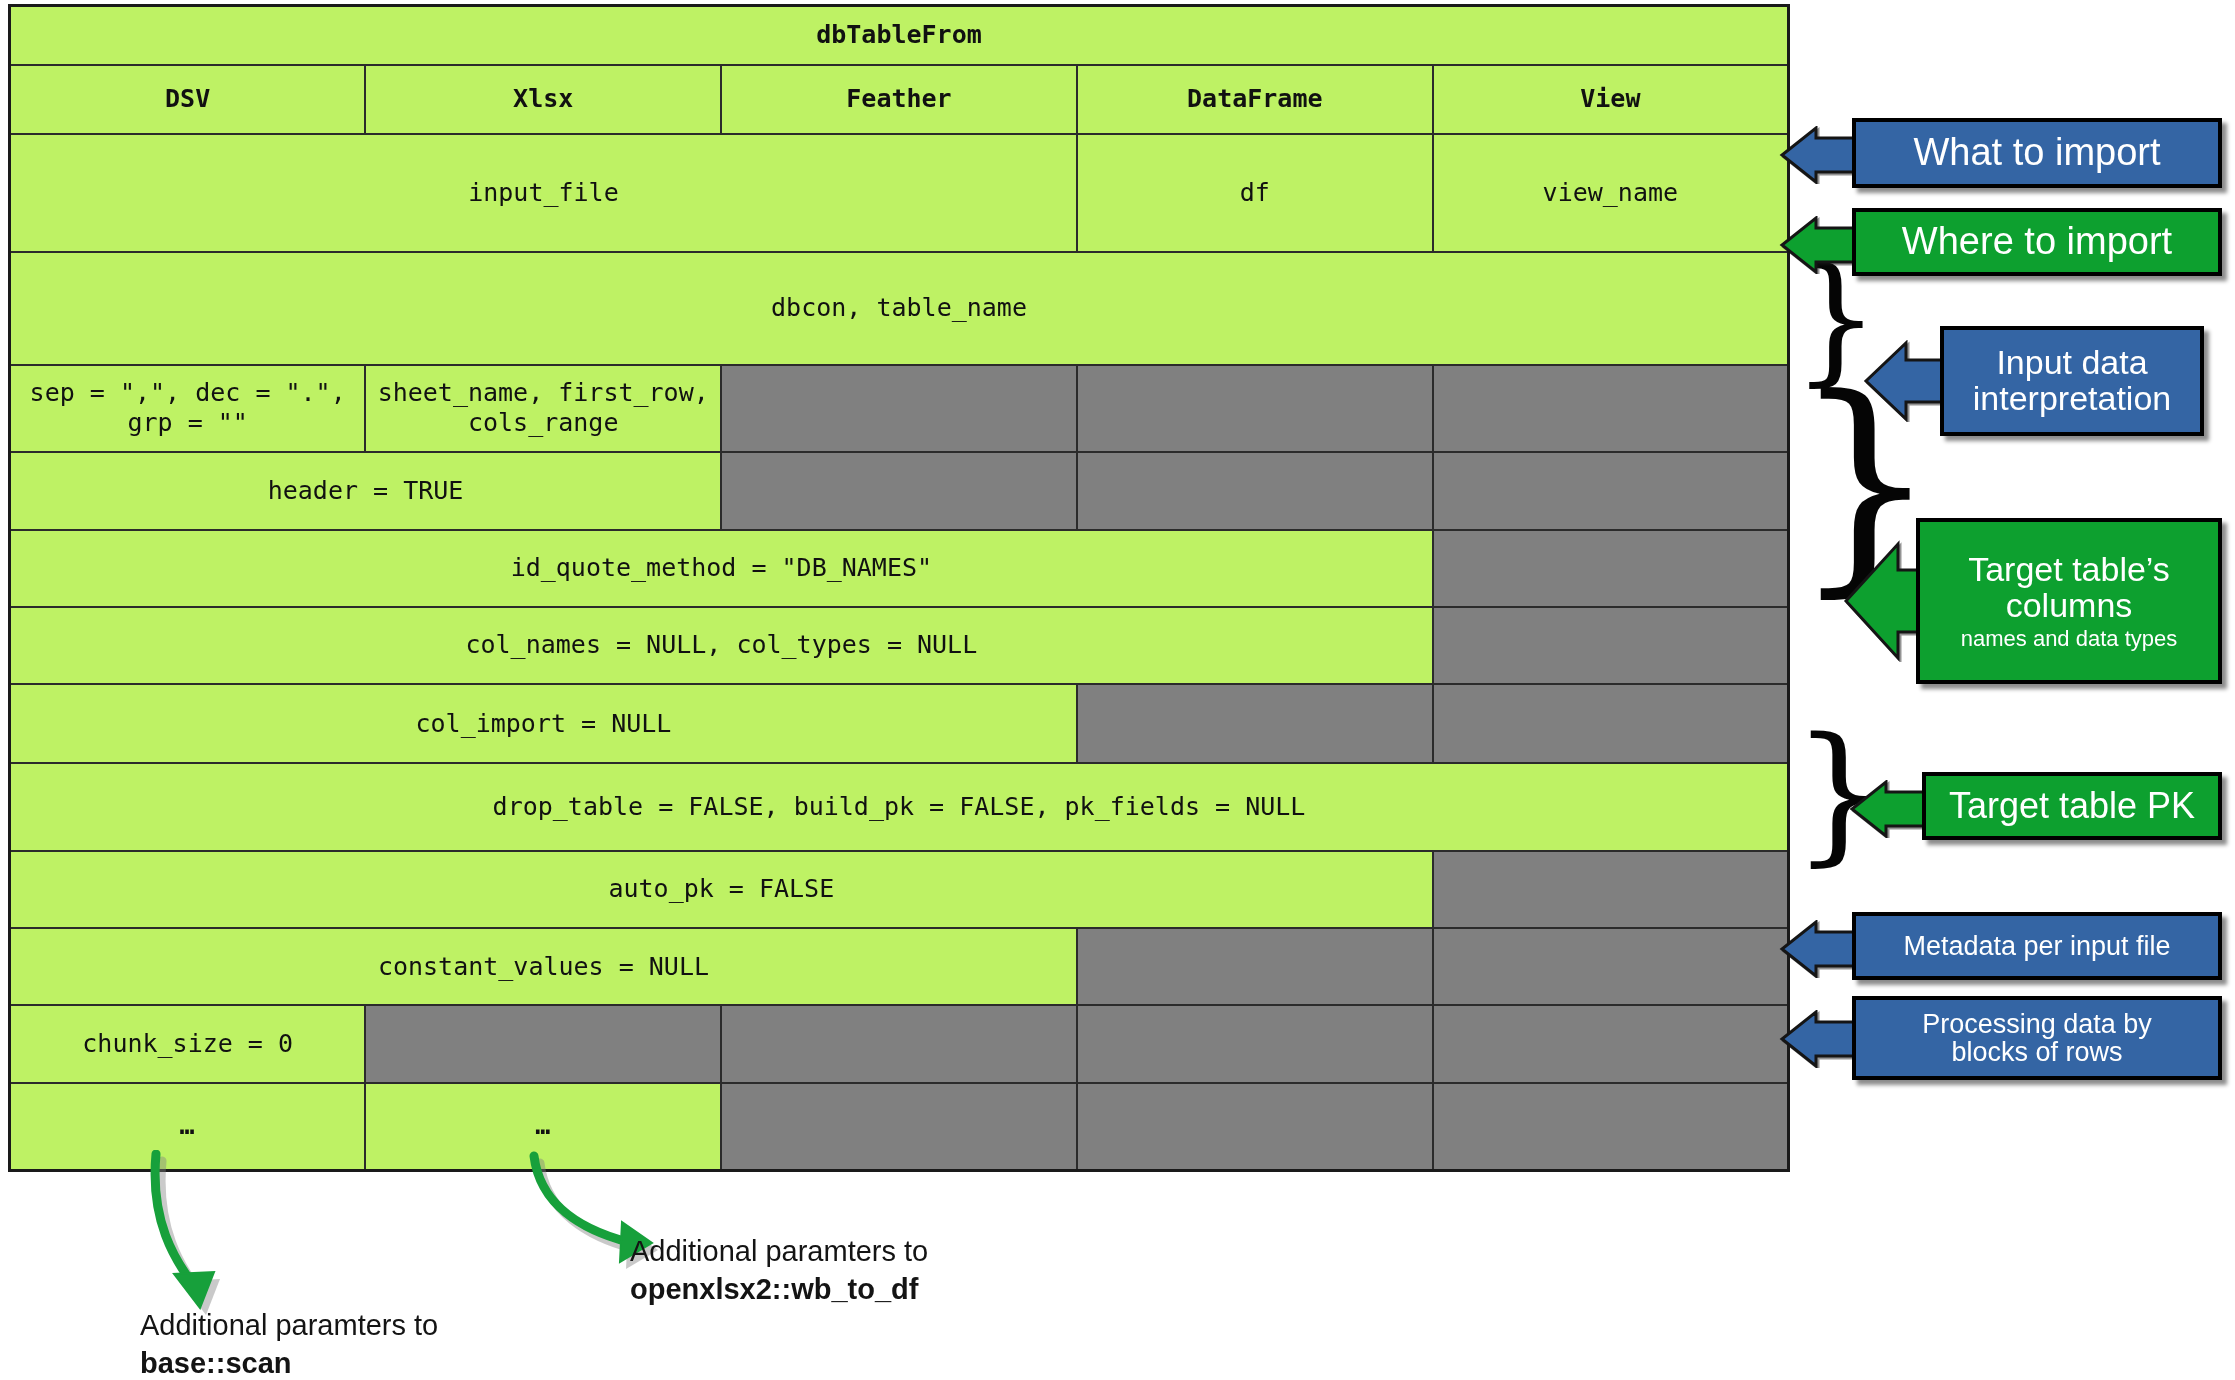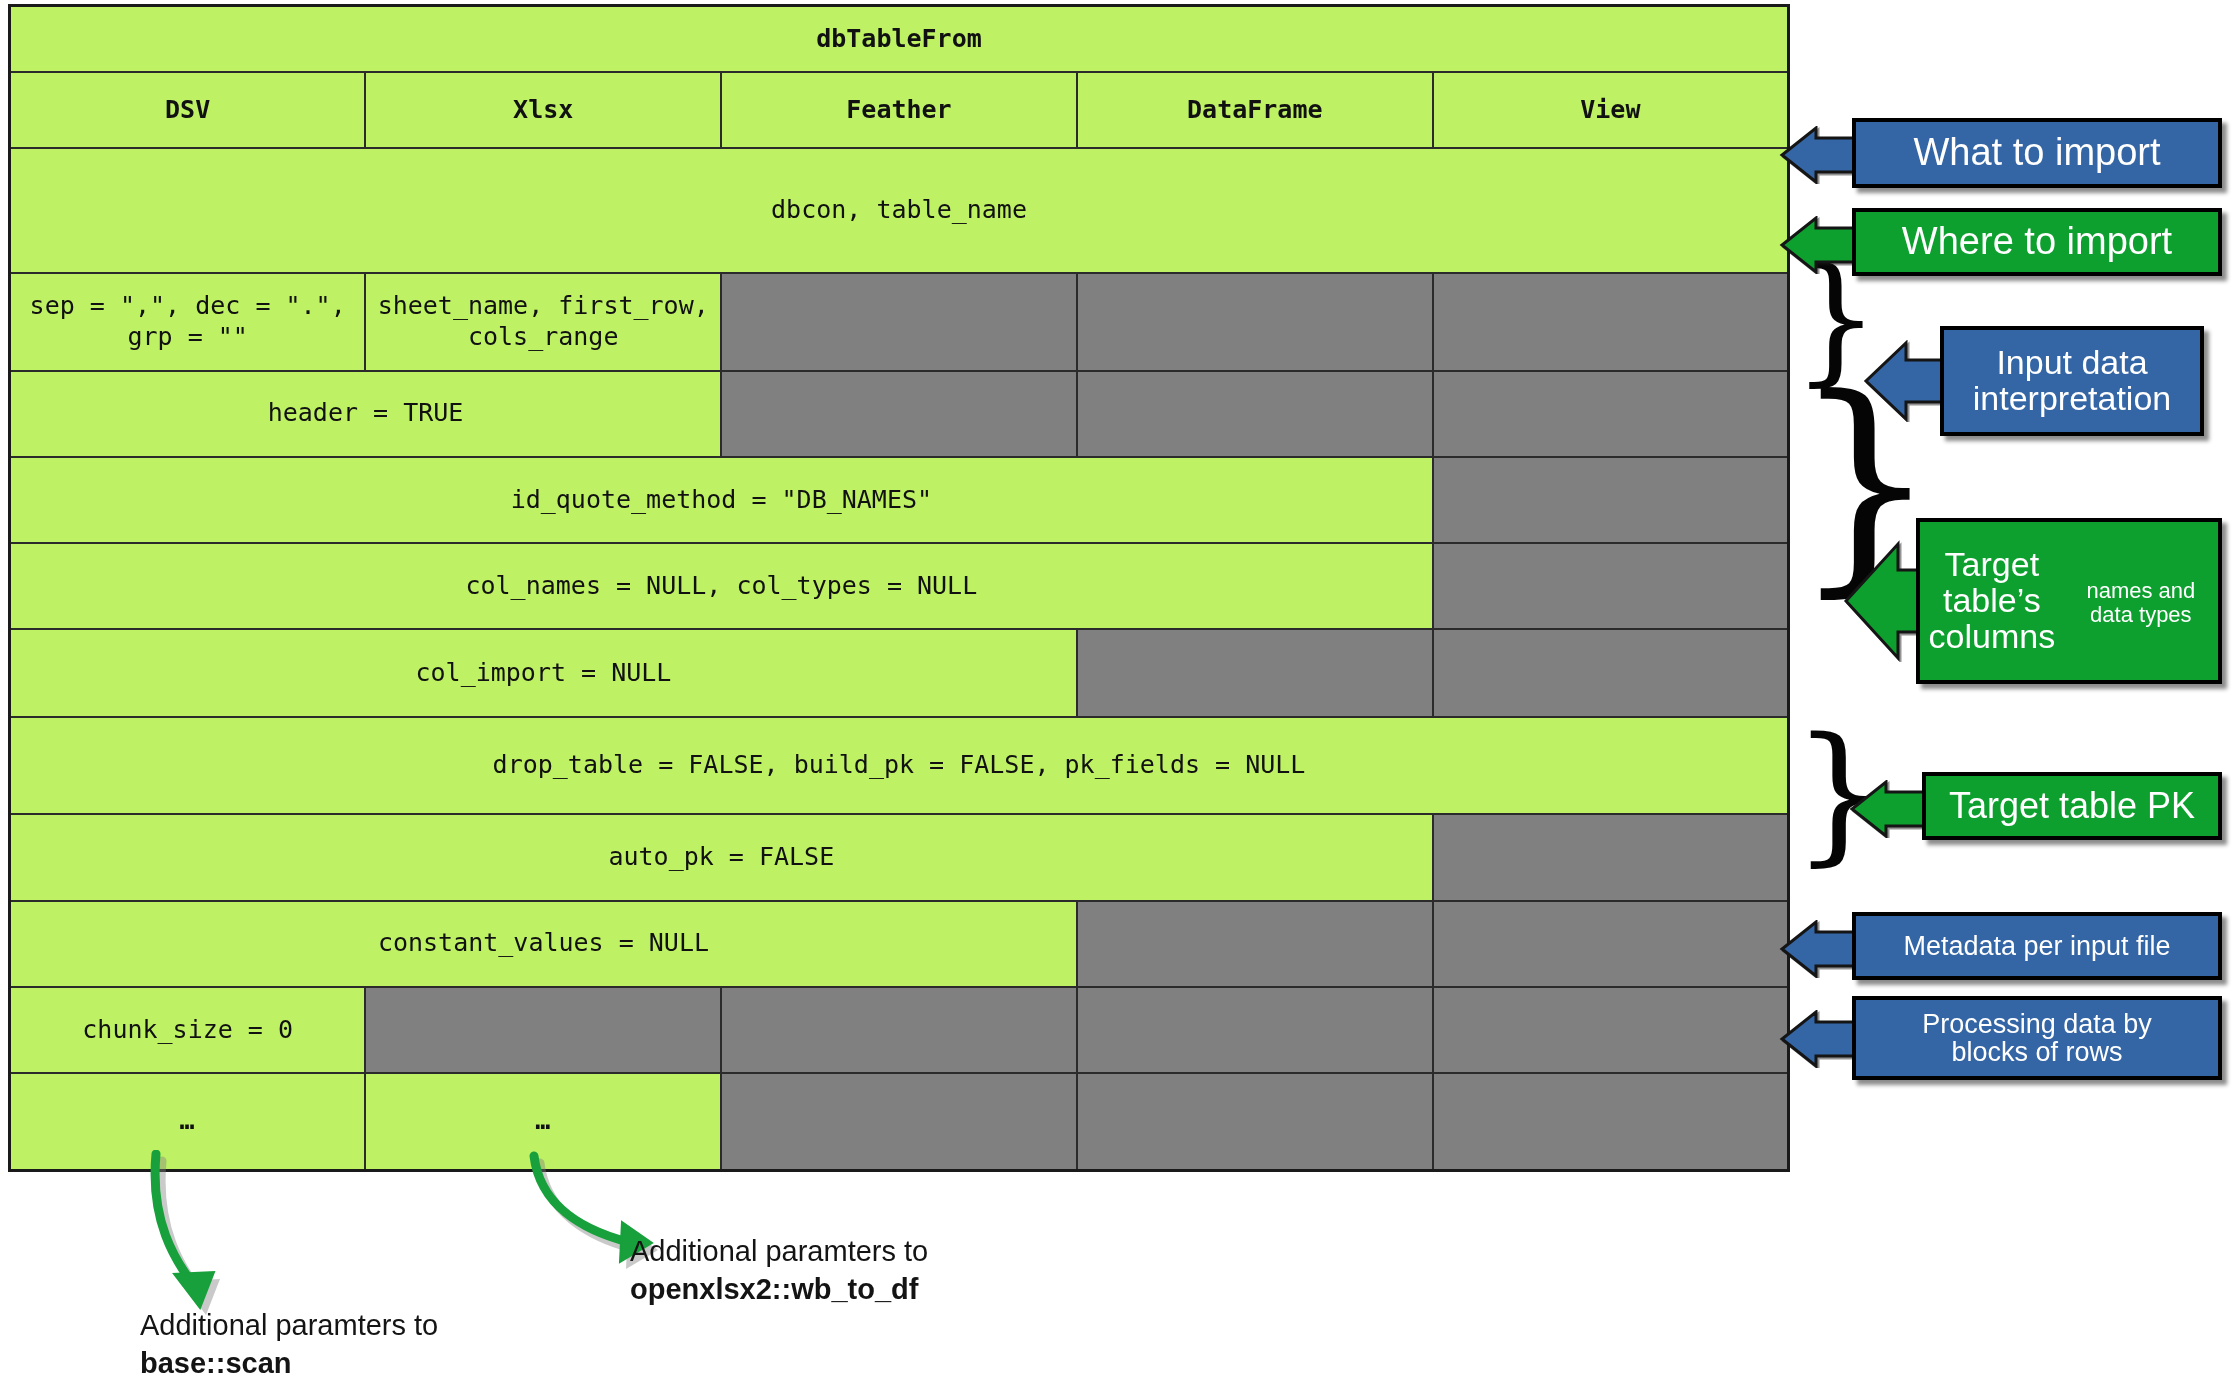--- a/index.html
+++ b/index.html
@@ -86,20 +86,25 @@
       <tr>
         <td class="title" colspan="5">dbTableFrom</td>
       </tr>
       <tr>
         <td class="colhead">DSV</td>
         <td class="colhead">Xlsx</td>
         <td class="colhead">Feather</td>
         <td class="colhead">DataFrame</td>
         <td class="colhead">View</td>
       </tr>
+      <tr style="height: 95px;">
+        <td colspan="3" style="white-space: pre-line;">input_file</td>
+        <td colspan="1" style="white-space: pre-line;">df</td>
+        <td colspan="1" style="white-space: pre-line;">view_name</td>
+      </tr>
       <tr style="height: 90px;">
         <td colspan="5" style="white-space: pre-line;">dbcon, table_name</td>
       </tr>
       <tr style="height: 70px;">
         <td colspan="1" class="small" style="white-space: pre-line;">sep = ",", dec = ".",
 grp = ""</td>
         <td colspan="1" class="small" style="white-space: pre-line;">sheet_name, first_row,
 cols_range</td>
         <td colspan="1" class="gray" style="white-space: pre-line;"></td>
         <td colspan="1" class="gray" style="white-space: pre-line;"></td>
@@ -179,21 +184,21 @@
 </svg>
 <div class="callout c-blue" style="left:1940px;top:326px;width:264px;height:110px;font-size:34px;white-space:pre-line;">
   <span>Input data
 interpretation</span>
 </div>
 
 <svg class="arrow" style="left:1840px;top:540px;" width="130" height="122" viewBox="0 0 130 122">
   <path d="M128,30 L58,30 L58,4 L6,61 L58,118 L58,92 L128,92 Z" fill="#0DA02F" stroke="#151515" stroke-width="3" transform="translate(2,2)" opacity=".45"></path>
   <path d="M128,30 L58,30 L58,4 L6,61 L58,118 L58,92 L128,92 Z" fill="#0DA02F" stroke="#151515" stroke-width="3"></path>
 </svg>
-<div class="callout c-green" style="left:1916px;top:518px;width:306px;height:166px;font-size:34px;flex-direction:row;white-space:pre-line;">
+<div class="callout c-green" style="left:1916px;top:518px;width:306px;height:166px;font-size:34px;flex-direction:column;white-space:pre-line;">
   <span>Target table’s
 columns</span>
   <span class="sub">names and data types</span>
 </div>
 
 <svg class="arrow" style="left:1846px;top:780px;" width="110" height="58" viewBox="0 0 110 58">
   <path d="M108,12 L40,12 L40,2 L6,29 L40,56 L40,46 L108,46 Z" fill="#0DA02F" stroke="#151515" stroke-width="3" transform="translate(2,2)" opacity=".45"></path>
   <path d="M108,12 L40,12 L40,2 L6,29 L40,56 L40,46 L108,46 Z" fill="#0DA02F" stroke="#151515" stroke-width="3"></path>
 </svg>
 <div class="callout c-green" style="left:1922px;top:772px;width:300px;height:68px;font-size:36px;">

